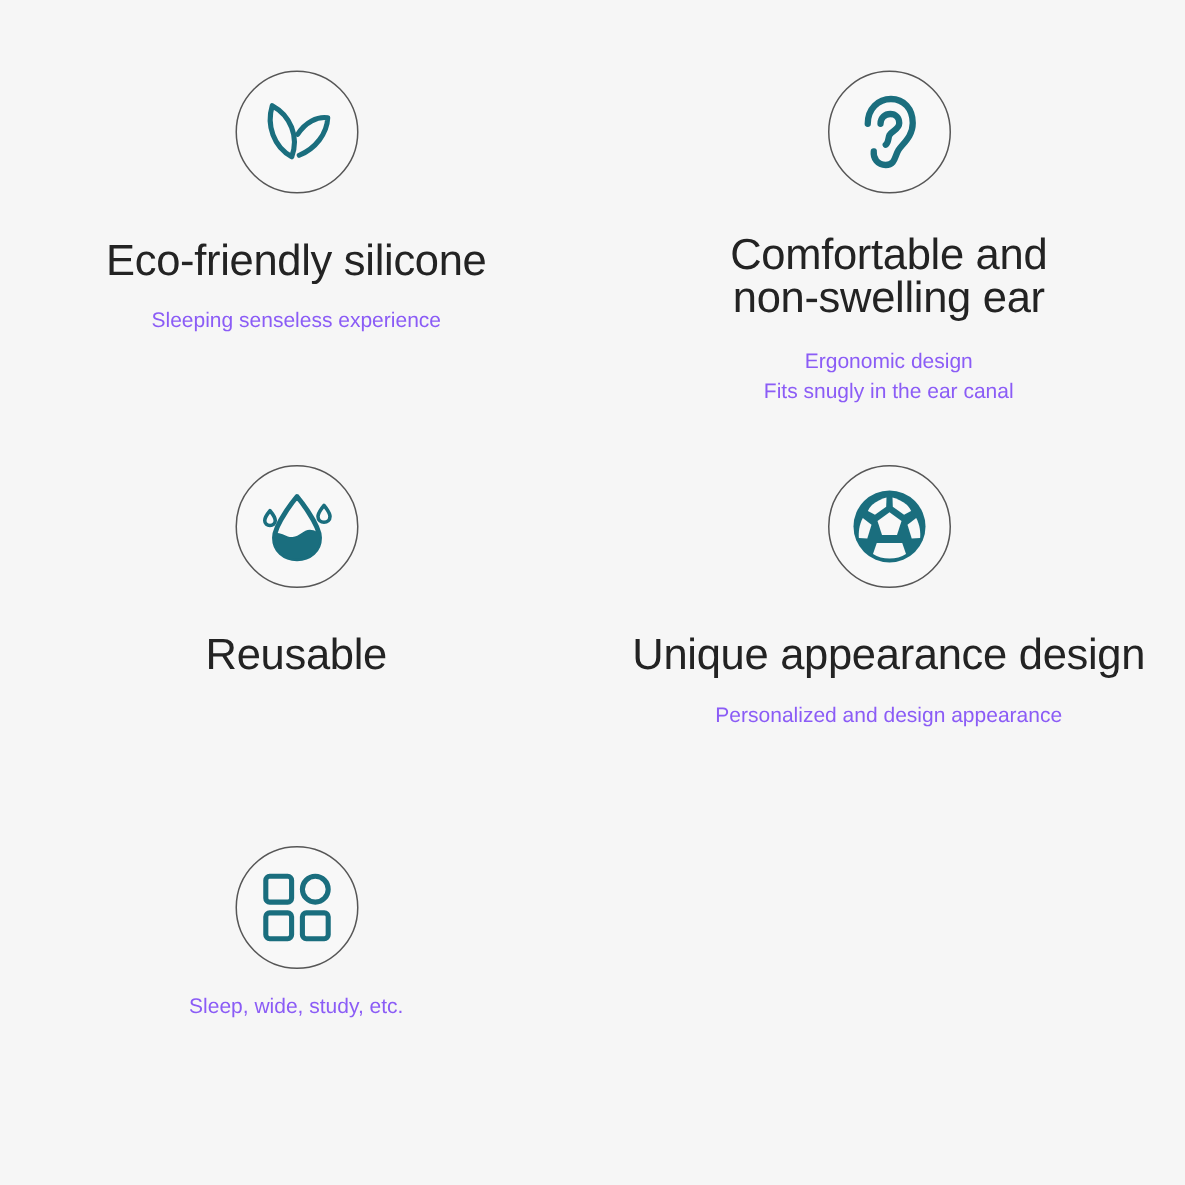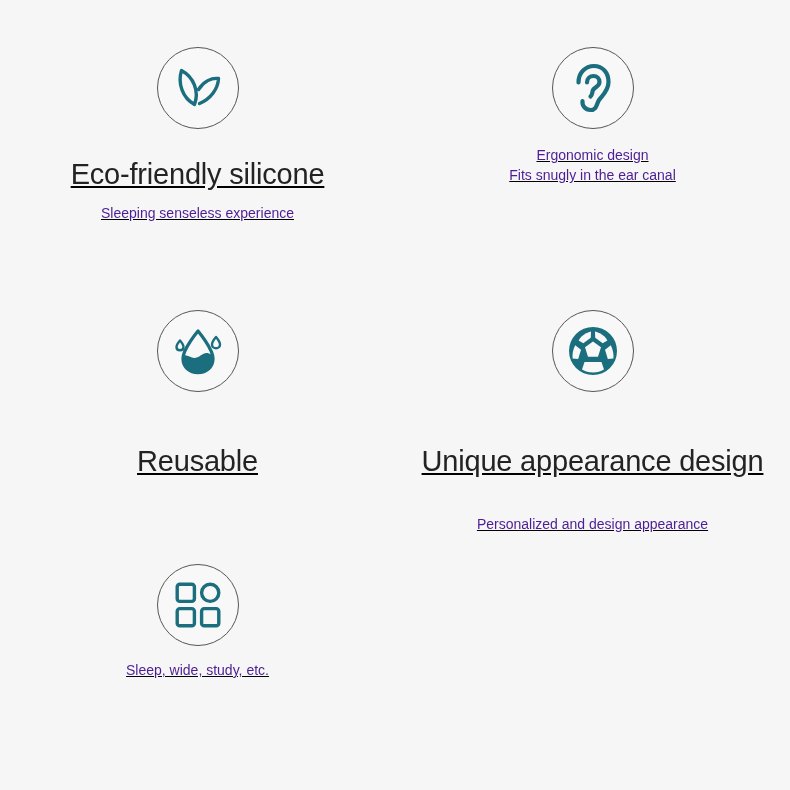--- a/index.html
+++ b/index.html
@@ -16,34 +16,33 @@
     -webkit-font-smoothing: antialiased;
   }
 
   .features-grid {
     width: 670px;
     height: 790px;
     display: grid;
     grid-template-columns: 395px 395px;
     grid-template-rows: 262px 262px 266px;
     box-sizing: border-box;
-    text-decoration: underline;
   }
 
   .feature-block {
     display: flex;
     flex-direction: column;
     align-items: center;
     box-sizing: border-box;
     padding: 0 6px;
   }
 
   
   .row-1 { padding-top: 47px; }
-  .row-2 { padding-top: 48px; gap: 24px; }
+  .row-2 { padding-top: 48px; }
   .row-3 { padding-top: 40px; }
 
   .icon-circle {
     width: 82px;
     height: 82px;
     border: 1.6px solid #565656;
     border-radius: 50%;
     background: #f8f8f8;
     display: flex;
     align-items: center;
@@ -64,21 +63,21 @@
     text-align: center;
     letter-spacing: -0.2px;
     font-weight: 400;
     white-space: pre-line;
   }
 
   .feature-subtitle {
     margin-top: 14px;
     font-size: 14px;
     line-height: 1.45;
-    color: #4c1d95;
+    color: #8b5cf6;
     text-align: center;
     font-weight: 400;
     white-space: pre-line;
   }
 
   
   .block-eco    .feature-title { font-size: 29px; margin-top: 31px; }
   .block-ear    .feature-title { font-size: 29px; margin-top: 27px; }
   .block-reuse  .feature-title { font-size: 29px; margin-top: 31px; }
   .block-unique .feature-title { font-size: 29px; margin-top: 31px; }
@@ -109,20 +108,22 @@
 
   <div class="feature-block row-1 block-ear">
     <div class="icon-circle">
       <svg width="42" height="50" viewBox="0 0 42 50" aria-hidden="true">
         <g fill="none" stroke="#1a6e7e" stroke-width="4.2" stroke-linecap="round" stroke-linejoin="round">
           <path d="M6.5 19.5 C 6.5 9.5, 13.5 3, 22 3 C 30.5 3, 36.5 9.5, 36.5 19 C 36.5 28, 30 32.5, 27 37 C 24.5 40.8, 25 47, 18.5 47 C 13 47, 10 42.5, 10.5 38"></path>
           <path d="M15 19.5 C 15 15.5, 18 13, 21.5 13 C 25 13, 27.5 15.5, 27.5 19 C 27.5 23.5, 22.5 24, 21 27 C 20 29, 20.5 32, 18.5 33.5"></path>
         </g>
       </svg>
     </div>
+    <div class="feature-title">Comfortable and
+non-swelling ear</div>
     <div class="feature-subtitle">Ergonomic design
 Fits snugly in the ear canal</div>
   </div>
 
   <div class="feature-block row-2 block-reuse">
     <div class="icon-circle">
       <svg width="50" height="50" viewBox="0 0 50 50" aria-hidden="true">
         <defs>
           <clipPath id="dropClip">
             <path d="M25 5 C 25 5, 40 23, 40 32.5 C 40 41, 33.5 46.5, 25 46.5 C 16.5 46.5, 10 41, 10 32.5 C 10 23, 25 5, 25 5 Z"></path>

